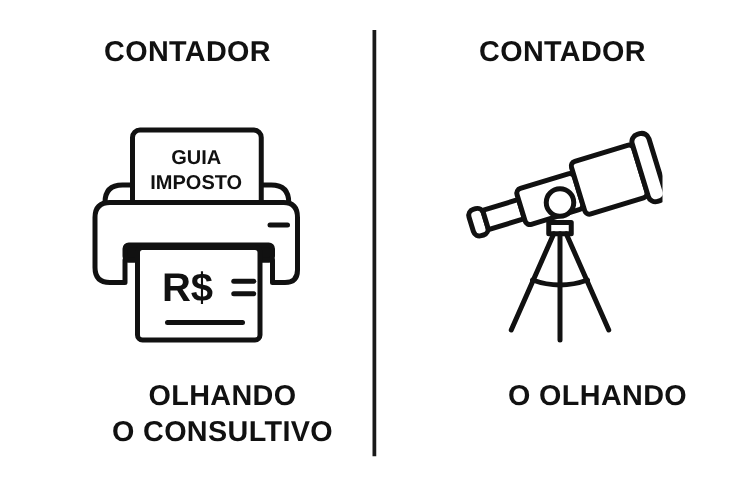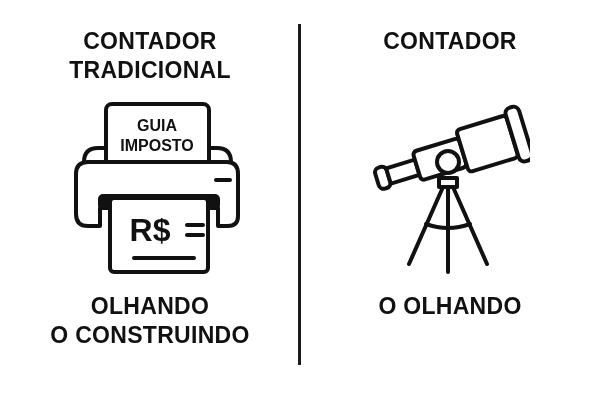--- a/index.html
+++ b/index.html
@@ -2,32 +2,31 @@
 <html><head>
 <meta charset="utf-8">
 <style>
   html, body { margin:0; padding:0; background:#ffffff; }
   body { width:600px; height:400px; position:relative; overflow:hidden; font-family:"Liberation Sans", sans-serif; color:#111111; }
   .col { position:absolute; top:0; width:300px; height:400px; }
   .col.left { left:0; }
   .col.right { left:300px; }
   .title, .caption { position:absolute; left:0; width:300px; text-align:center; font-weight:bold; font-size:23px; line-height:29px; letter-spacing:0.3px; color:#111; }
   .title { top:27px; }
-  .caption { top:292px; }
+  .caption { top:302px;margin-left:28px; }
   .line { display:block; }
   .divider { position:absolute; left:298px; top:24px; width:3px; height:341px; background:#1a1a1a; }
   svg { position:absolute; }
 </style>
 </head>
 <body>
 
 <div class="col left">
   <div class="title">
     <span class="line">CONTADOR</span>
-    <span class="line">TRADICIONAL</span>
   </div>
 
   <svg style="left:70px;top:98px;" width="175" height="180" viewBox="0 0 175 180">
     <g fill="none" stroke="#111" stroke-width="4" stroke-linejoin="round" stroke-linecap="round">
 
       <path d="M14 64 Q14 50 28 50 L36 50"></path>
       <path d="M139 50 L147 50 Q161 50 161 64"></path>
 
       <rect x="36" y="6" width="103" height="62" rx="6" fill="#fff"></rect>
 
@@ -43,21 +42,21 @@
       <line x1="117" y1="137" x2="133" y2="137"></line>
       <line x1="64" y1="160" x2="124" y2="160"></line>
     </g>
     <text x="87" y="33" text-anchor="middle" font-family="Liberation Sans, sans-serif" font-weight="bold" font-size="16" fill="#111">GUIA</text>
     <text x="87" y="53" text-anchor="middle" font-family="Liberation Sans, sans-serif" font-weight="bold" font-size="16" fill="#111">IMPOSTO</text>
     <text x="80" y="143" text-anchor="middle" font-family="Liberation Sans, sans-serif" font-weight="bold" font-size="32" fill="#111">R$</text>
   </svg>
 
   <div class="caption">
     <span class="line">OLHANDO</span>
-    <span class="line">O CONSTRUINDO</span>
+    <span class="line">O CONSULTIVO</span>
   </div>
 </div>
 
 <div class="divider"></div>
 
 <div class="col right">
   <div class="title">
     <span class="line">CONTADOR</span>
   </div>
 

